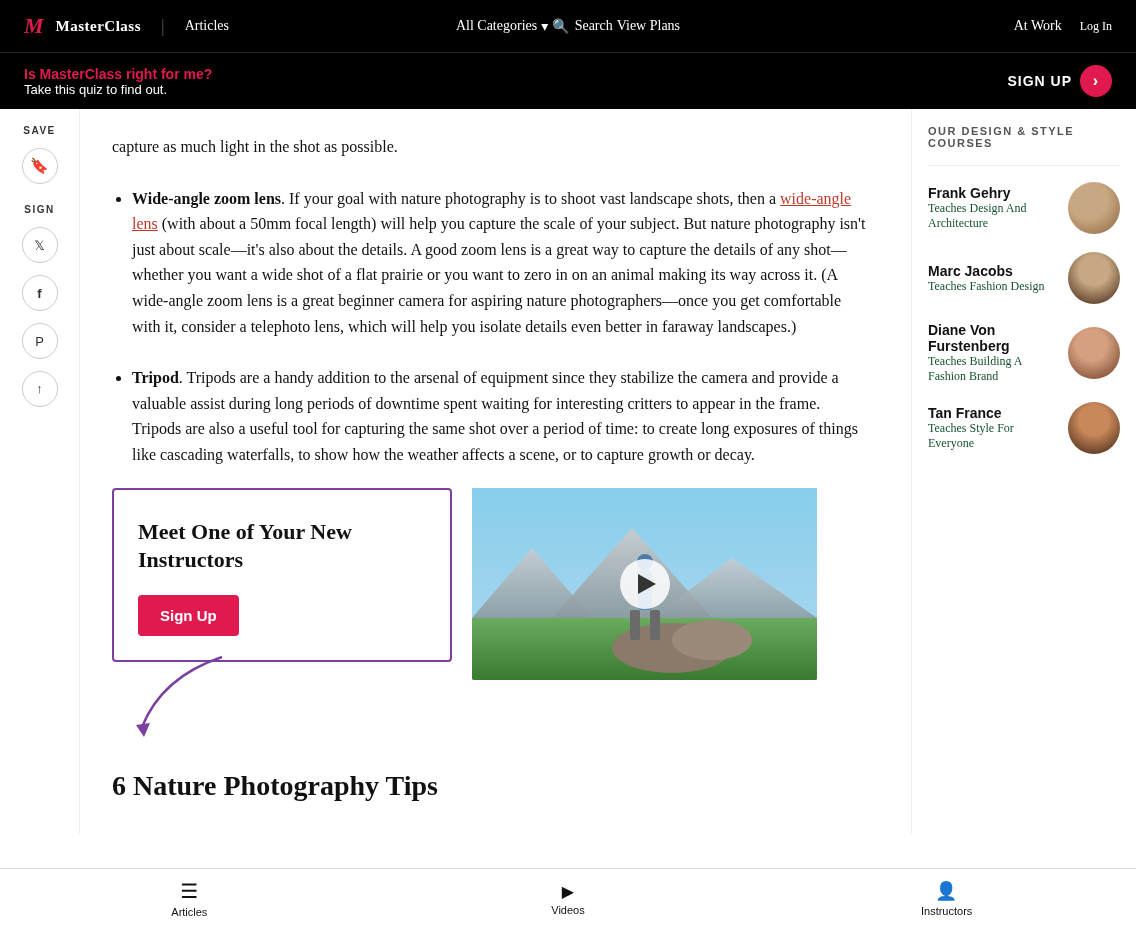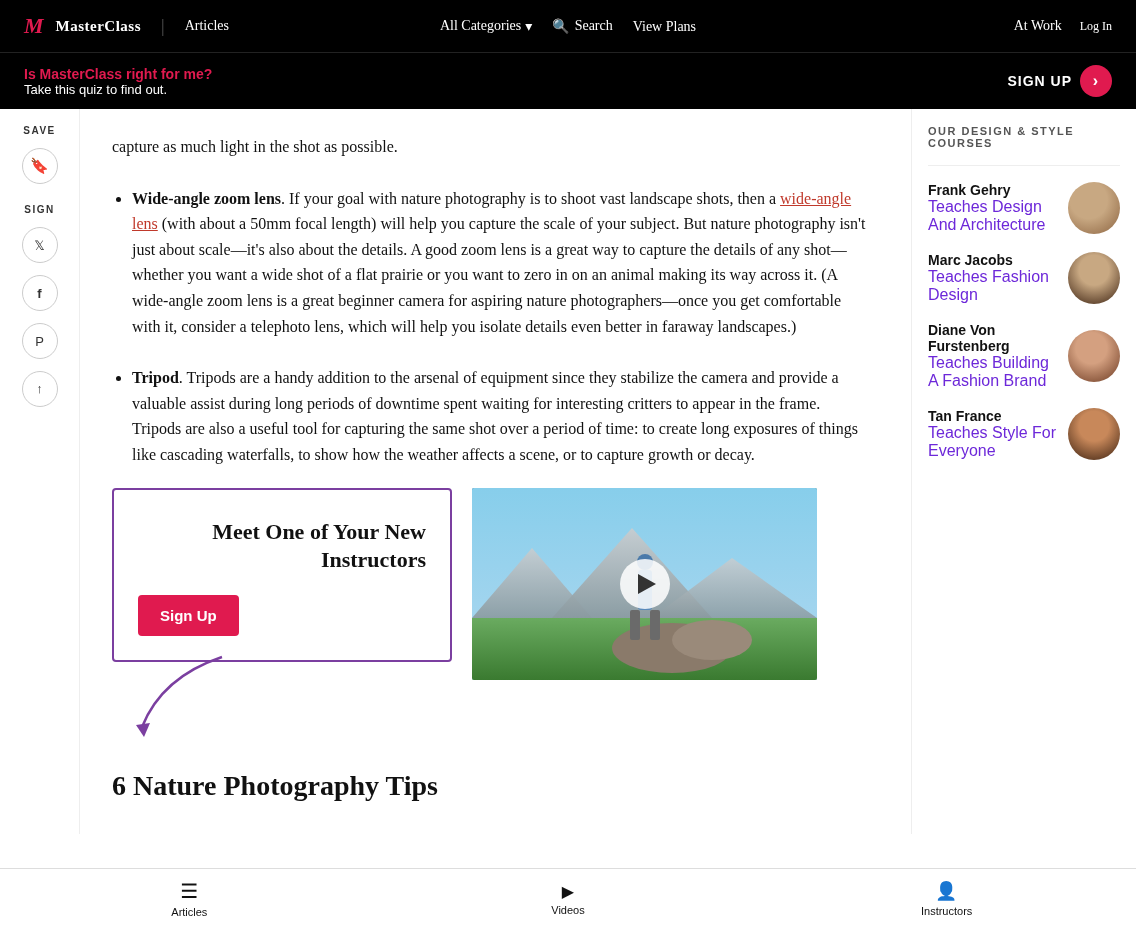--- a/index.html
+++ b/index.html
@@ -39,22 +39,22 @@
       color: #555;
       margin: 0 10px;
       font-size: 18px;
     }
     .nav-articles {
       font-size: 14px;
       color: #fff;
     }
     .nav-center {
       display: flex;
-      align-items: flex-end;
-      gap: 20px;
+      align-items: center;
+      gap: 4px;
       position: absolute;
       left: 50%;
       transform: translateX(-50%);
     }
     .nav-all-categories {
       display: flex;
       align-items: center;
       gap: 4px;
       font-size: 14px;
       color: #fff;
@@ -223,21 +223,20 @@
       vertical-align: top;
       margin-right: 20px;
       background: #fff;
     }
     .cta-title {
       font-size: 22px;
       font-weight: bold;
       color: #111;
       margin-bottom: 20px;
       line-height: 1.3;
-      text-align: right;
     }
     .cta-signup-btn {
       background: #e01a4f;
       color: #fff;
       border: none;
       border-radius: 4px;
       padding: 12px 22px;
       font-size: 15px;
       font-weight: bold;
       cursor: pointer;
@@ -318,23 +317,23 @@
     .course-info {
       flex: 1;
     }
     .course-name {
       font-size: 14px;
       font-weight: bold;
       color: #111;
       font-family: Arial, sans-serif;
     }
     .course-desc {
-      font-size: 16px;
-      color: #6d28d9;
-      font-family: Liberation Sans, sans-serif;
+      font-size: 12px;
+      color: #14532d;
+      font-family: Liberation Serif, serif;
     }
     .course-thumb {
       width: 52px;
       height: 52px;
       border-radius: 50%;
       overflow: hidden;
       flex-shrink: 0;
     }
     .thumb-frank {
       width: 100%;

